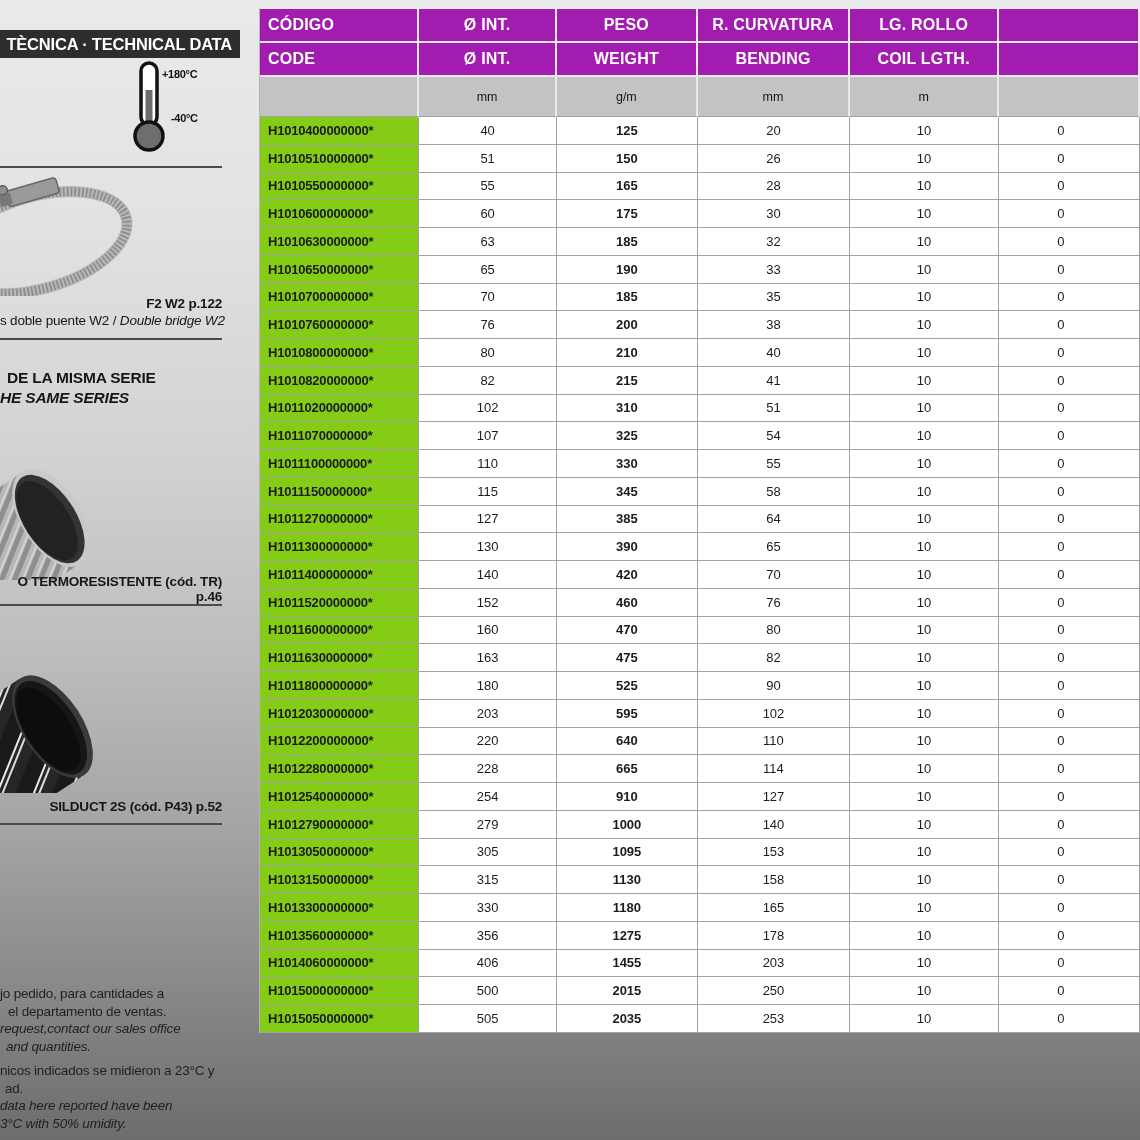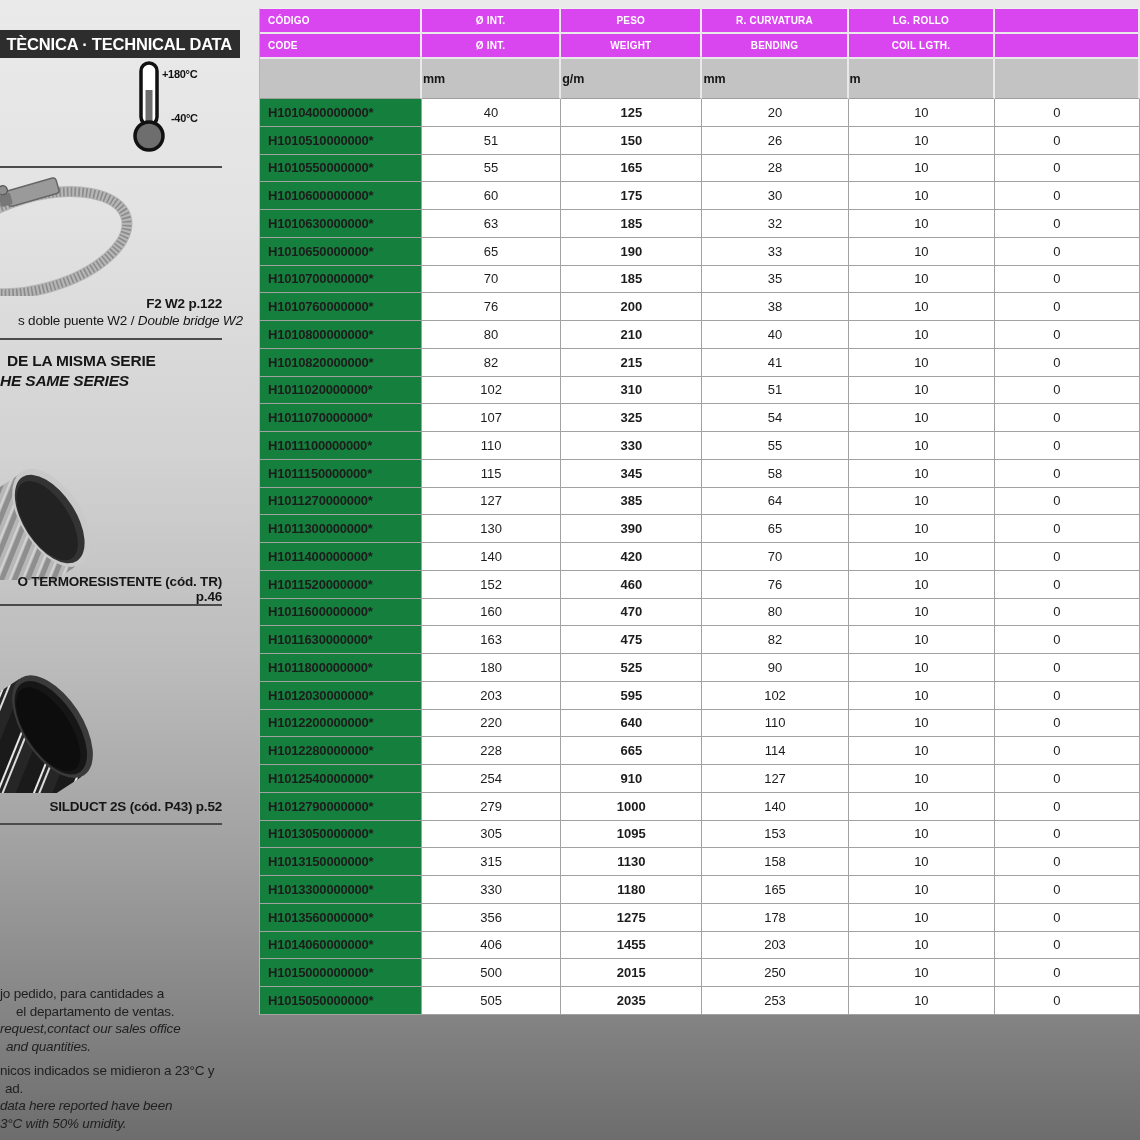--- a/index.html
+++ b/index.html
@@ -9,37 +9,37 @@
     background:linear-gradient(180deg,#eaeaea 0%,#e3e3e3 18%,#d2d2d2 40%,#bcbcbc 58%,#a2a2a2 74%,#868686 88%,#6d6d6d 100%);
   }
   .abs{position:absolute;}
   
   .title-bar{left:0;top:30px;width:240px;height:28px;background:#2d2d2d;color:#fff;
     font-weight:bold;font-size:16.5px;line-height:28px;text-align:right;padding-right:8px;
     box-sizing:border-box;letter-spacing:-0.2px;}
   .temp-label{font-weight:bold;font-size:11px;color:#111;letter-spacing:-0.3px;}
   .divider{left:0;width:222px;border-top:2px solid #4b4b4b;height:0;}
   .ref-line{left:0;width:222px;text-align:right;font-weight:bold;font-size:13.5px;color:#161616;letter-spacing:-0.2px;}
-  .caption-line{left:0;width:222px;text-align:right;font-size:13.5px;color:#161616;letter-spacing:-0.2px;white-space:nowrap;padding-left:18px;}
-  .series-title{font-weight:bold;font-size:15.5px;color:#161616;letter-spacing:-0.2px;white-space:nowrap;}
+  .caption-line{left:0;width:222px;text-align:right;font-size:13.5px;color:#161616;letter-spacing:-0.2px;white-space:nowrap;}
+  .series-title{font-weight:bold;font-size:15.5px;color:#161616;letter-spacing:-0.2px;white-space:nowrap;margin-top:17px;}
   .photo-box{left:0;width:230px;overflow:hidden;}
   .note-line{font-size:13.5px;line-height:17.5px;color:#1f1f1f;white-space:nowrap;letter-spacing:-0.2px;}
   .italic{font-style:italic;}
   
   .data-table{left:259px;top:8px;border-collapse:separate;border-spacing:0;table-layout:fixed;
     border-left:1px solid #b5b5b5;border-top:1px solid #f0f0f0;}
   .data-table th,.data-table td{box-sizing:border-box;overflow:hidden;white-space:nowrap;}
-  .hdr th{background:#d946ef;color:#fff;font-weight:bold;font-size:10px;height:25px;
+  .hdr th{background:#a21caf;color:#fff;font-weight:bold;font-size:16px;height:34px;
     border-right:2px solid #e9e9e9;border-bottom:2px solid #e9e9e9;text-align:center;letter-spacing:0.2px;}
   .hdr th.first{text-align:left;padding-left:8px;}
-  .units td{background:#c3c3c3;color:#161616;font-weight:bold;font-size:12.5px;height:40px;
-    border-right:2px solid #e9e9e9;border-bottom:1px solid #9e9e9e;text-align:left;}
+  .units td{background:#c3c3c3;color:#161616;font-weight:normal;font-size:12.5px;height:40px;
+    border-right:2px solid #e9e9e9;border-bottom:1px solid #9e9e9e;text-align:center;}
   tbody td{background:#fff;font-size:13px;color:#1c1c1c;height:27.75px;text-align:center;
     border-right:1px solid #a2a2a2;border-bottom:1px solid #a2a2a2;}
-  tbody td.col-code{background:#15803d;font-weight:bold;text-align:left;padding-left:8px;letter-spacing:-0.2px;}
+  tbody td.col-code{background:#84cc16;font-weight:bold;text-align:left;padding-left:8px;letter-spacing:-0.2px;}
   tbody td.col-peso{font-weight:bold;}
   tbody td.col-frag{text-align:left;padding-left:58px;}
 </style>
 </head>
 <body>
 
 <div class="abs title-bar">TÈCNICA · TECHNICAL DATA</div>
 
 <svg class="abs" style="left:128px;top:60px;" width="42" height="94" viewBox="0 0 42 94">
   <rect x="13" y="3" width="16" height="62" rx="8" fill="#fff" stroke="#111" stroke-width="3.5"></rect>
@@ -111,21 +111,21 @@
       <ellipse cx="47" cy="80" rx="22" ry="48" fill="#0d0d0d"></ellipse>
     </g>
   </svg>
 </div>
 <div class="abs ref-line" style="top:799px;">SILDUCT 2S (cód. P43) p.52</div>
 
 <div class="abs divider" style="top:823px;"></div>
 
 <div class="abs" style="left:0;top:985px;">
   <div class="note-line">jo pedido, para cantidades a</div>
-  <div class="note-line" style="padding-left:16px;">el departamento de ventas.</div>
+  <div class="note-line" style="padding-left:8px;">el departamento de ventas.</div>
   <div class="note-line italic">request,contact our sales office</div>
   <div class="note-line italic" style="padding-left:6px;">and quantities.</div>
 </div>
 <div class="abs" style="left:0;top:1062px;">
   <div class="note-line">nicos indicados se midieron a 23°C y</div>
   <div class="note-line" style="padding-left:5px;">ad.</div>
   <div class="note-line italic">data here reported have been</div>
   <div class="note-line italic">3°C with 50% umidity.</div>
 </div>
 

